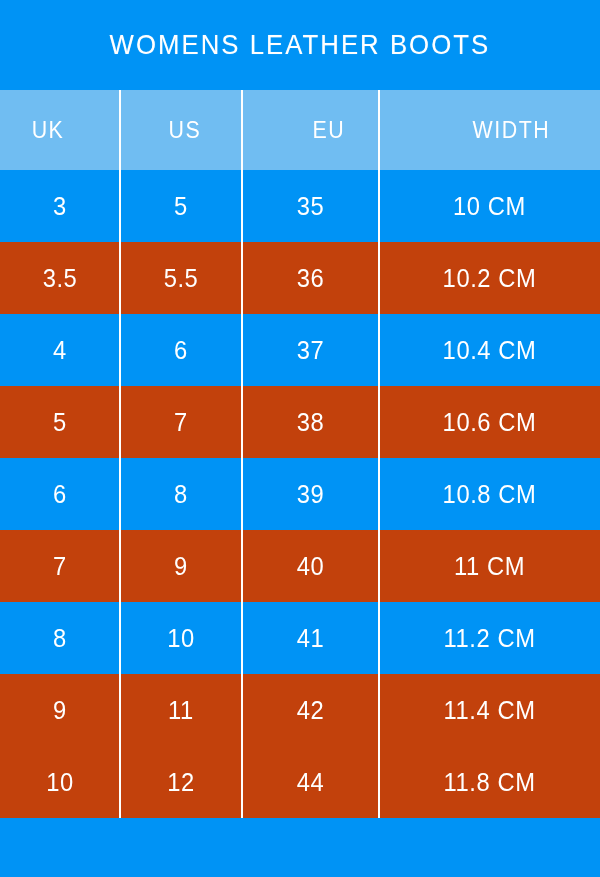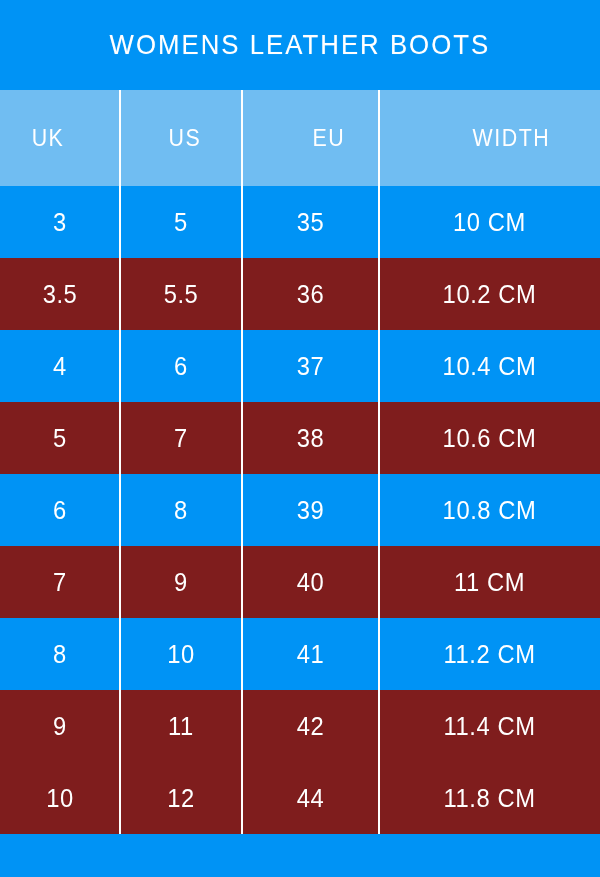--- a/index.html
+++ b/index.html
@@ -55,31 +55,31 @@
     width: 600px;
   }
 
   .row {
     position: relative;
     display: flex;
     width: 600px;
     box-sizing: border-box;
   }
   .row.header {
-    height: 96px;
+    height: 80px;
     background: #70bdf2;
     gap: 40px;
   }
   .row.dark {
     height: 72px;
     background: #0093f5;
   }
   .row.light {
     height: 72px;
-    background: #7f1d1d;
+    background: #c2410c;
   }
 
   .cell {
     display: flex;
     align-items: center;
     justify-content: center;
     box-sizing: border-box;
     color: #ffffff;
     white-space: nowrap;
     overflow: hidden;

